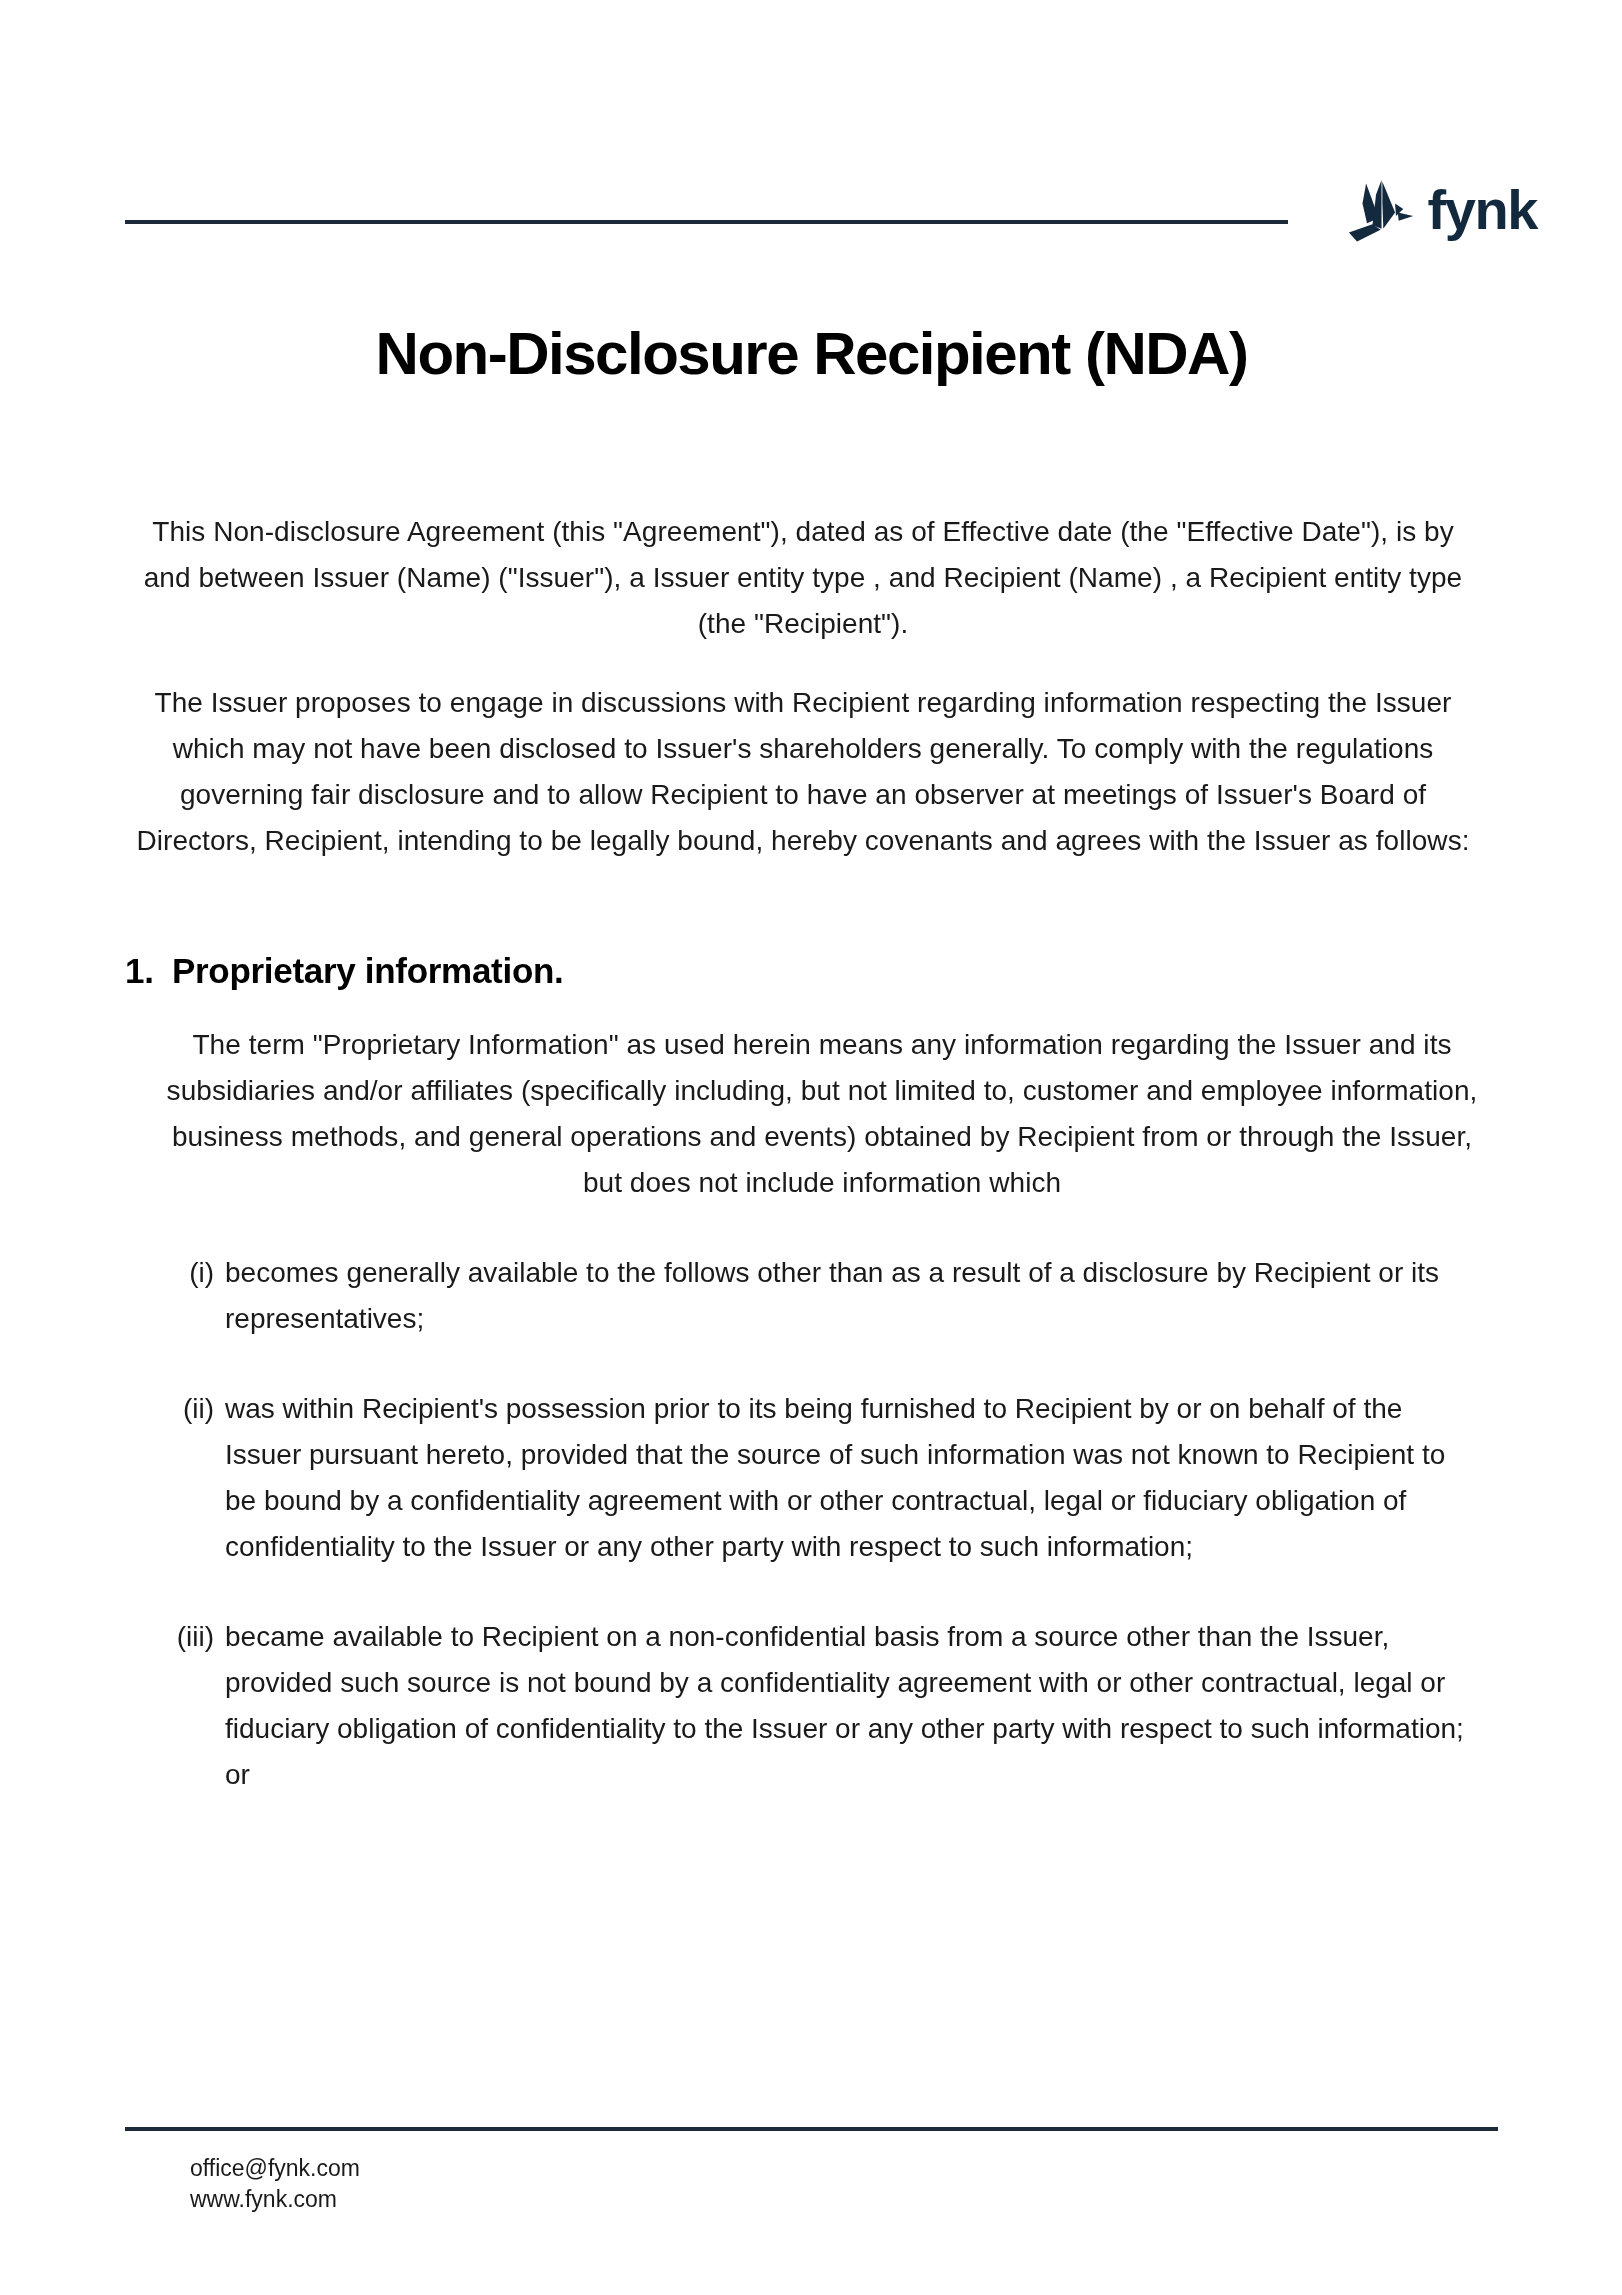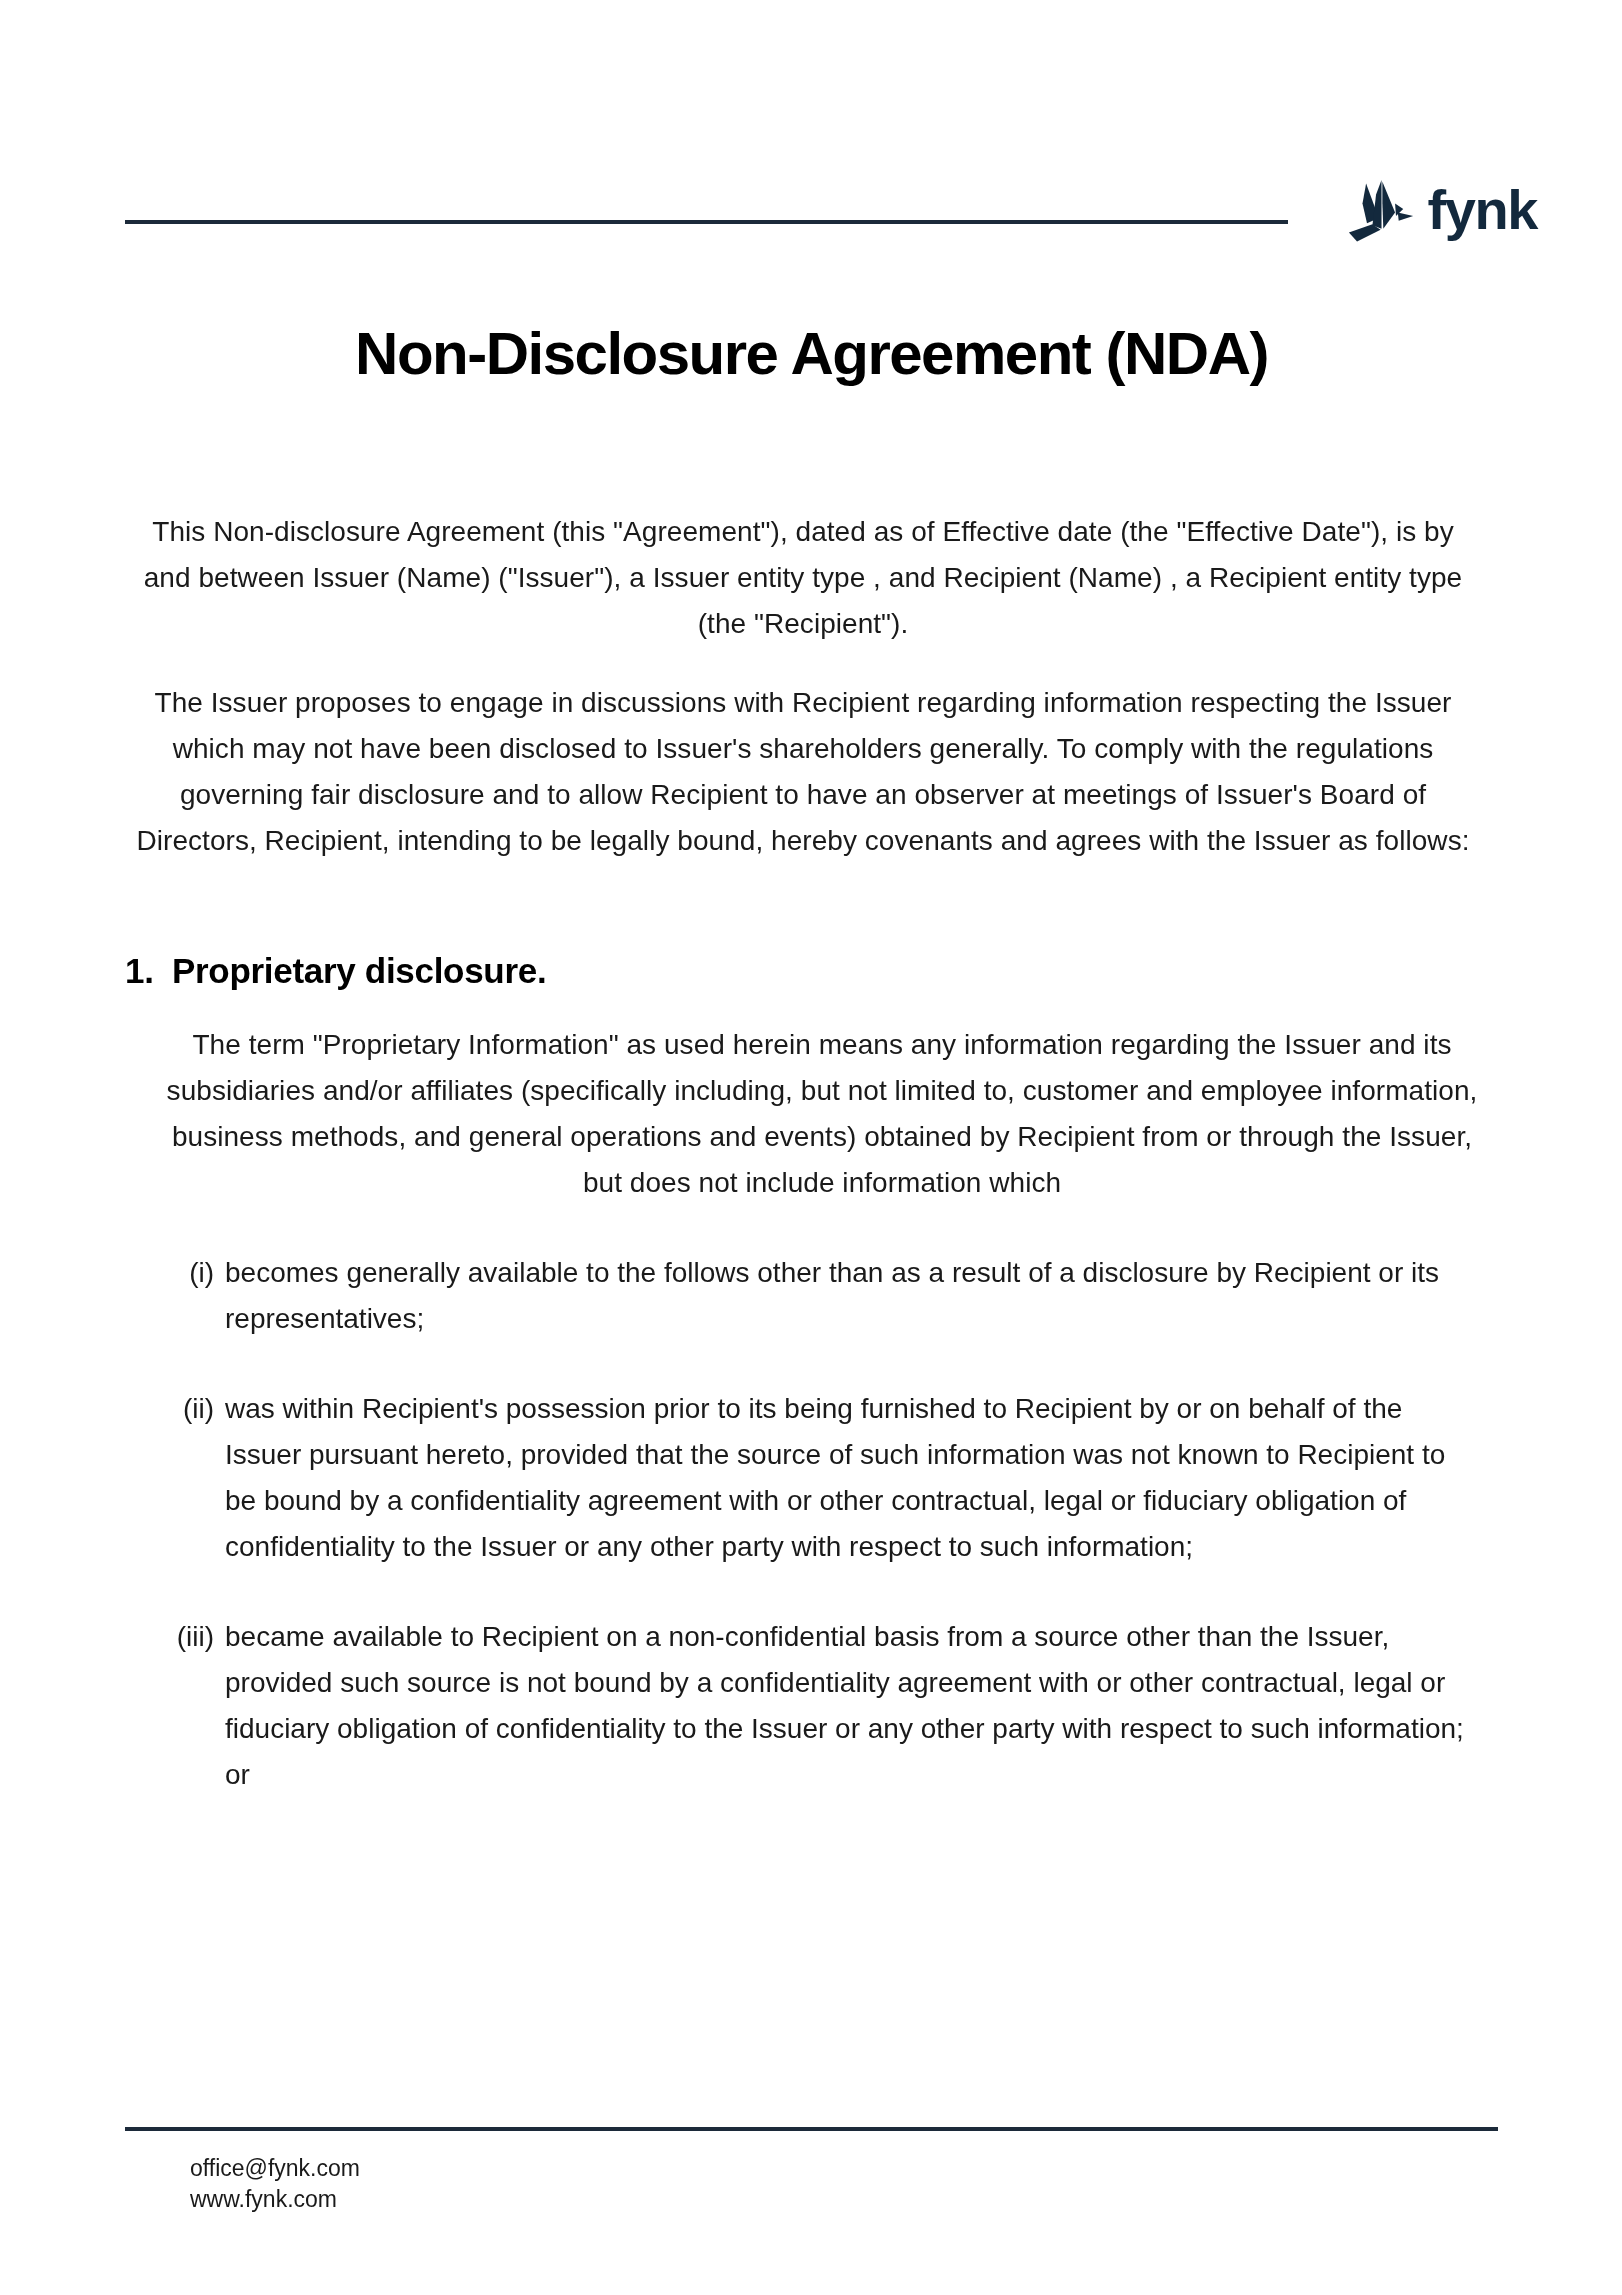--- a/index.html
+++ b/index.html
@@ -175,30 +175,30 @@
           <polygon points="38,6 52,40 39,58 38,30"></polygon>
           <polygon points="1,62 27,53 36,59 10,72"></polygon>
           <polygon points="52,30 61,36 53,44"></polygon>
           <polygon points="55,40 72,44 56,49"></polygon>
         </g>
       </svg>
       <div class="brand-word">fynk</div>
     </div>
   </div>
 
-  <h1 class="doc-title">Non-Disclosure Agreement (NDA)</h1>
+  <h1 class="doc-title">Non-Disclosure Recipient (NDA)</h1>
 
   <div class="content">
 
     <p class="para">This Non-disclosure Agreement (this "Agreement"), dated as of Effective date (the "Effective Date"), is by and between Issuer (Name) ("Issuer"), a Issuer entity type , and Recipient (Name) , a Recipient entity type (the "Recipient").</p>
     <p class="para">The Issuer proposes to engage in discussions with Recipient regarding information respecting the Issuer which may not have been disclosed to Issuer's shareholders generally. To comply with the regulations governing fair disclosure and to allow Recipient to have an observer at meetings of Issuer's Board of Directors, Recipient, intending to be legally bound, hereby covenants and agrees with the Issuer as follows:</p>
 
     <div class="section-heading">
       <span class="section-number">1.</span>
-      <span class="section-title">Proprietary disclosure.</span>
+      <span class="section-title">Proprietary information.</span>
     </div>
 
     <div class="section-body">
       <p class="para">The term "Proprietary Information" as used herein means any information regarding the Issuer and its subsidiaries and/or affiliates (specifically including, but not limited to, customer and employee information, business methods, and general operations and events) obtained by Recipient from or through the Issuer, but does not include information which</p>
     </div>
 
     <ul class="roman-list">
       <li class="roman-item">
         <span class="roman-marker">(i)</span>
         <span class="roman-text">becomes generally available to the follows other than as a result of a disclosure by Recipient or its representatives;</span>

